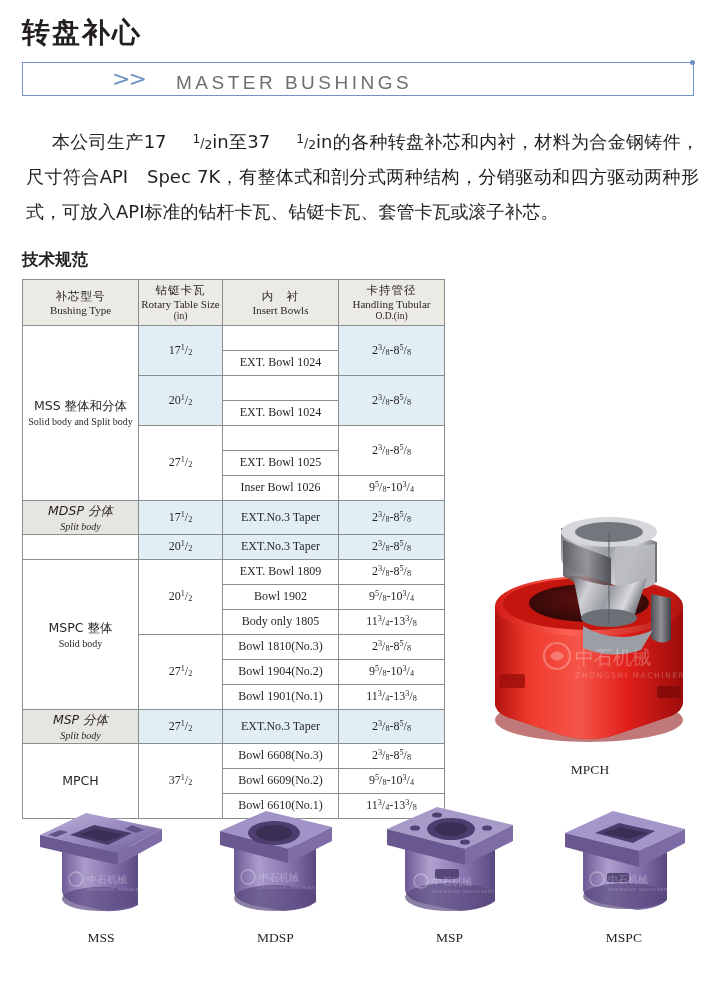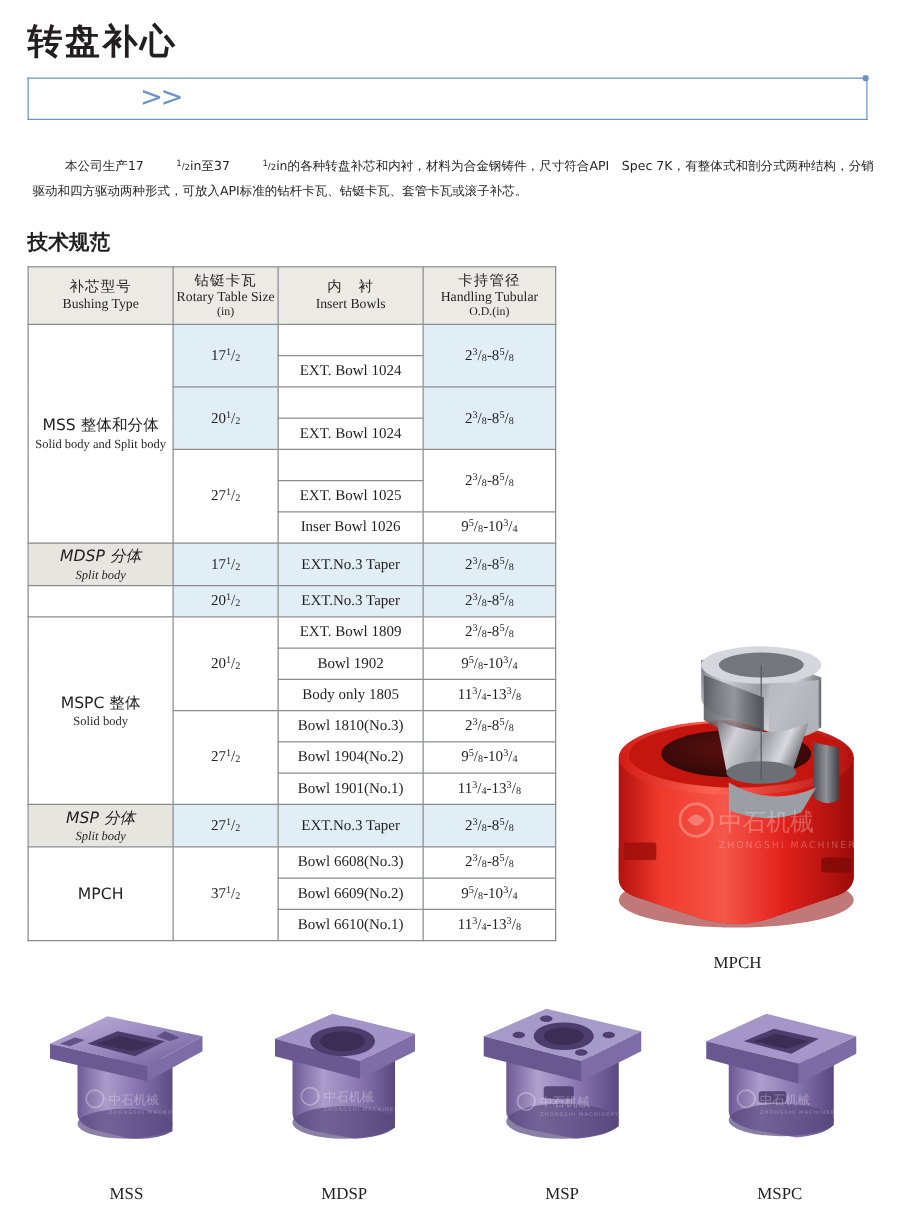--- a/index.html
+++ b/index.html
@@ -71,21 +71,21 @@
     width: 5px;
     height: 5px;
     border-radius: 50%;
     background: #6f93c6;
   }
 
   
   .intro {
     margin: 6px 26px 0 26px;
     font-family: "DejaVu Sans", sans-serif;
-    font-size: 10px;
+    font-size: 18px;
     line-height: 1.95;
     text-align: justify;
     text-indent: 26px;
     color: #231f20;
   }
   .frac {
     display: inline-block;
     font-size: 0.68em;
     line-height: 1;
     vertical-align: 0;
@@ -192,37 +192,38 @@
     position: absolute;
     left: 0;
     top: 795px;
     width: 725px;
     display: flex;
     justify-content: space-around;
     align-items: flex-end;
     padding: 0 14px;
   }
   .bottom-item { width: 150px; text-align: center; }
-  .bottom-item .cap { margin-top: 27px; }
+  .bottom-item .cap { margin-top: 10px; }
 
   svg { display: block; }
   .wm {
     font-family: "DejaVu Sans", sans-serif;
     fill: #ffffff;
     opacity: 0.5;
   }
 </style>
 </head>
 <body>
 
 <div class="header">
   <div class="title-cn">转盘补心</div>
   <div class="rule-top"></div>
   <div class="rule-box"></div>
   <div class="arrows">&gt;&gt;</div>
+  <div class="title-en">MASTER BUSHINGS</div>
   <div class="dot"></div>
 </div>
 
 <p class="intro">
   <span>本公司生产17</span><span class="frac"><sup>1</sup>/<sub>2</sub></span><span>in至37</span><span class="frac"><sup>1</sup>/<sub>2</sub></span><span>in的各种转盘补芯和内衬，材料为合金钢铸件，尺寸符合API　Spec 7K，有整体式和剖分式两种结构，分销驱动和四方驱动两种形式，可放入API标准的钻杆卡瓦、钻铤卡瓦、套管卡瓦或滚子补芯。</span>
 </p>
 
 <div class="spec-head">
   <span class="cn">技术规范</span>
 </div>

